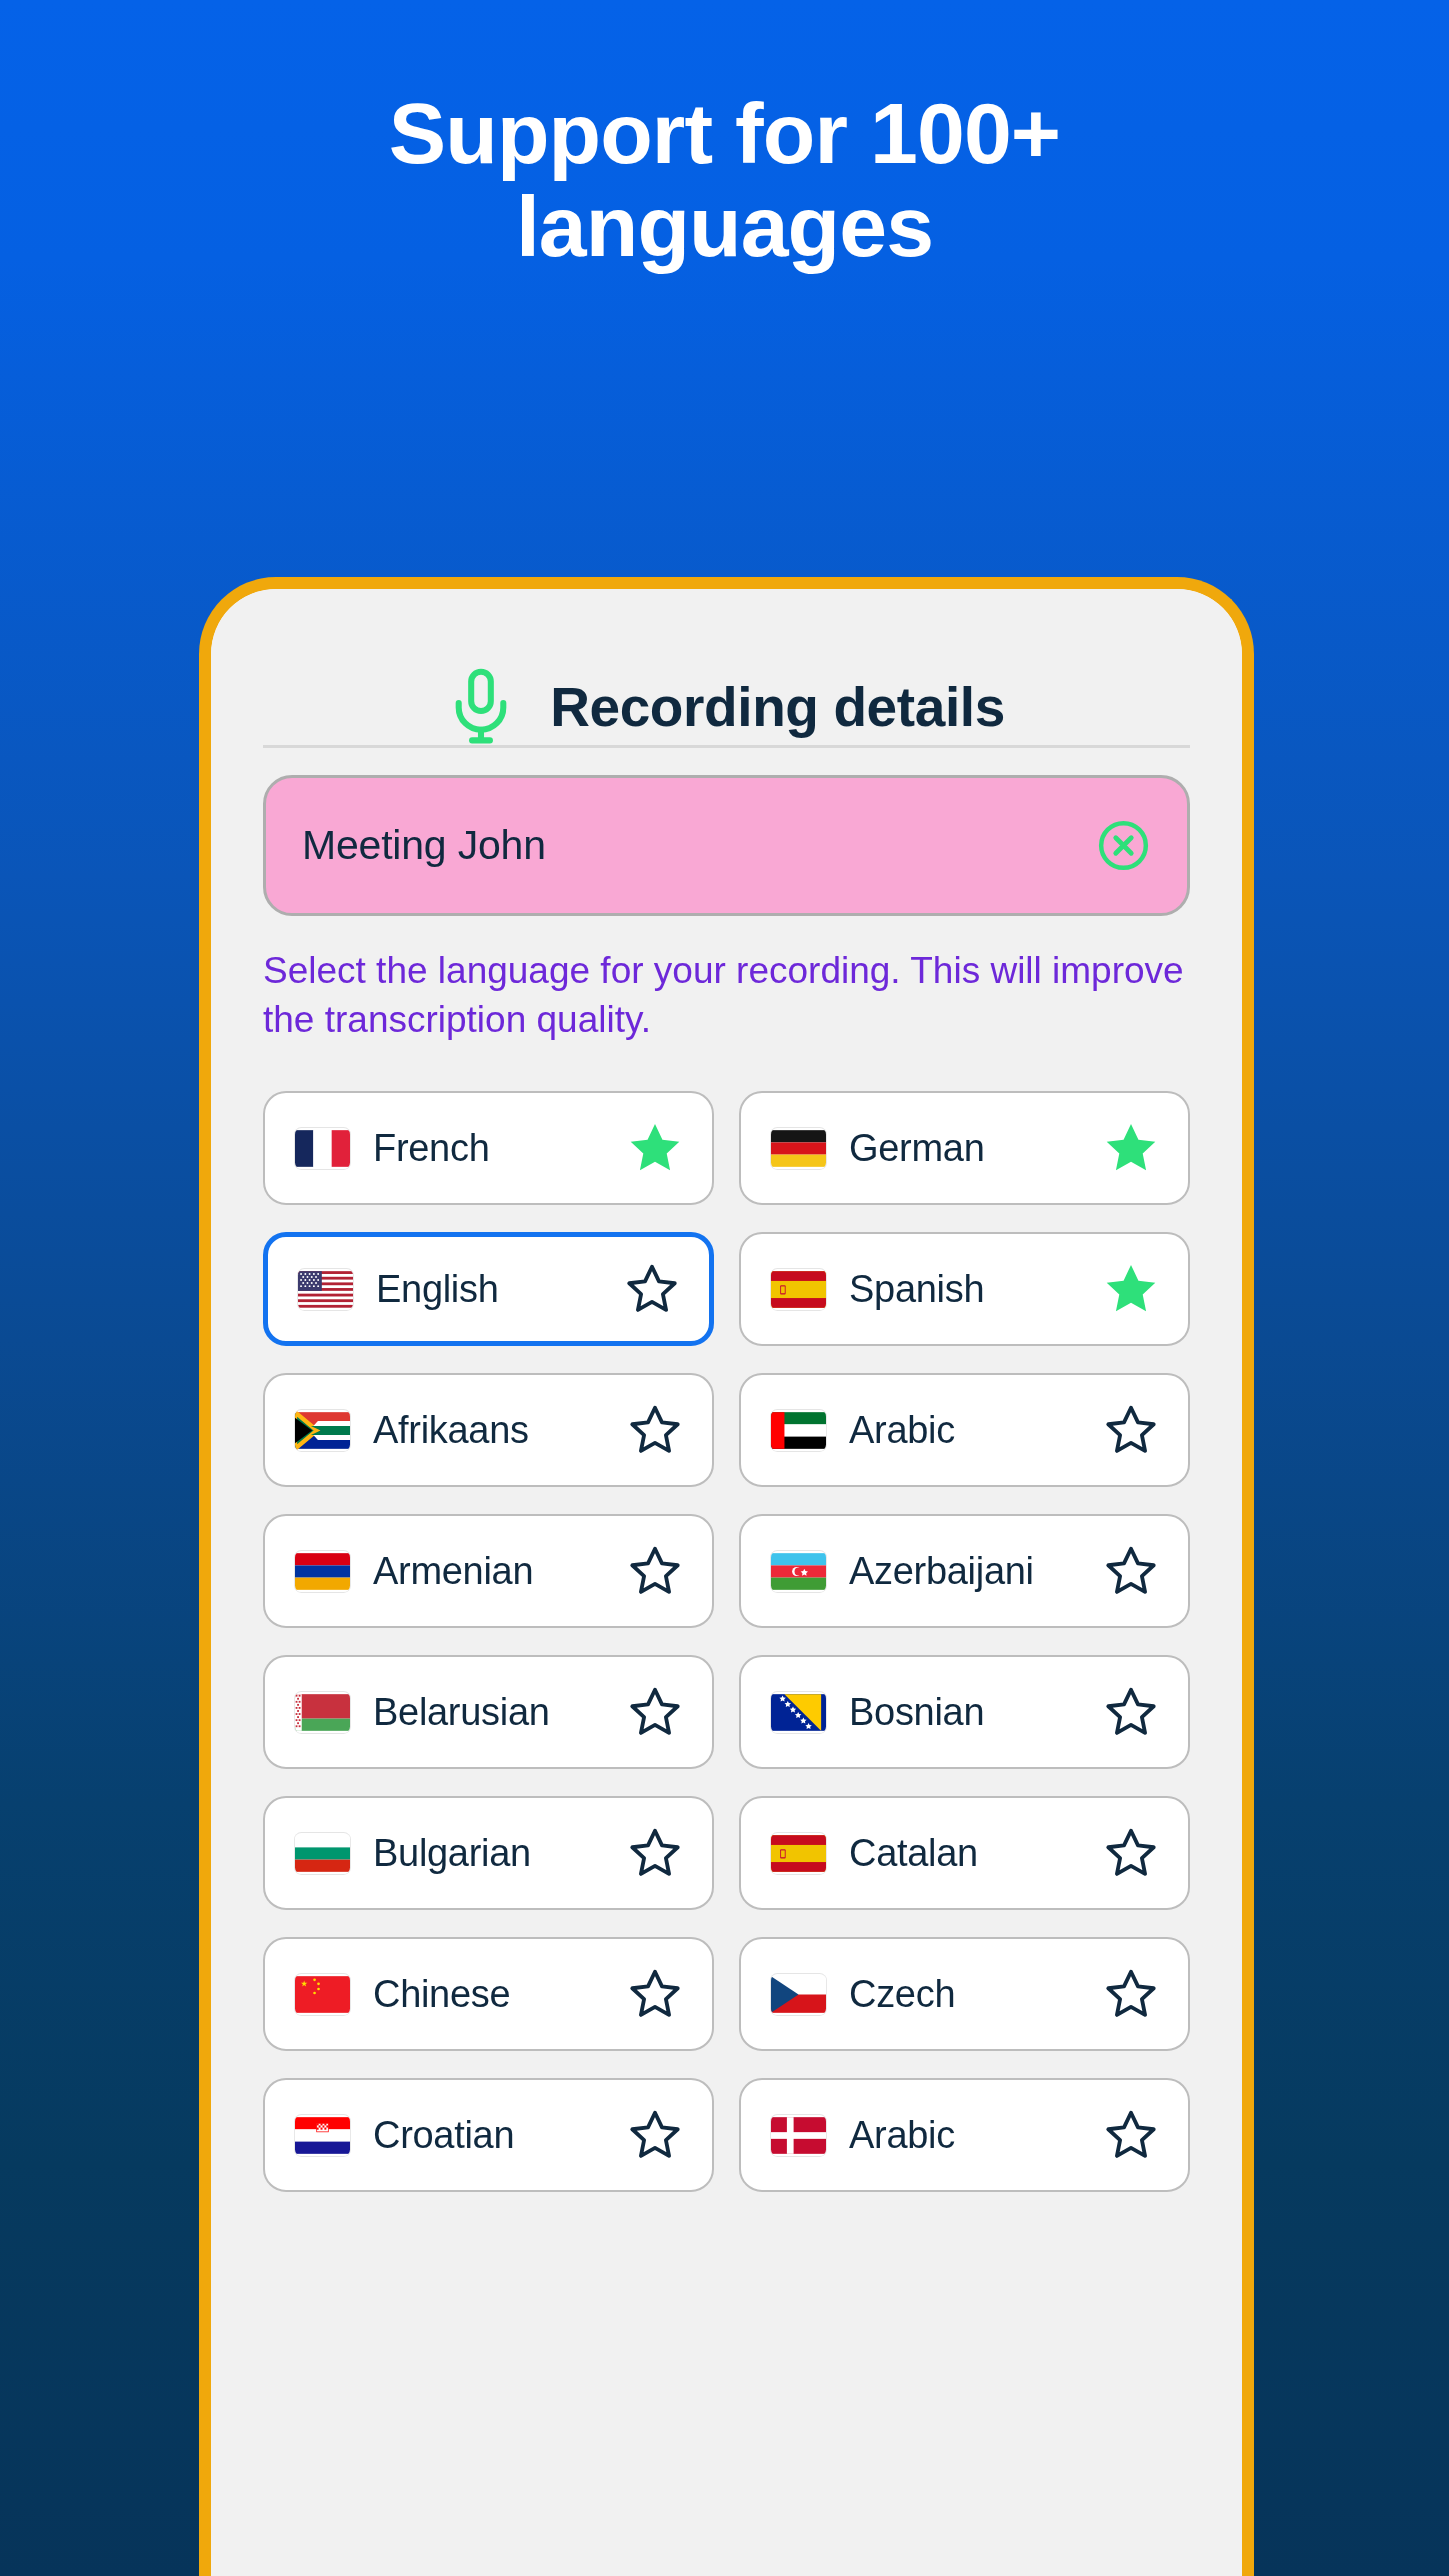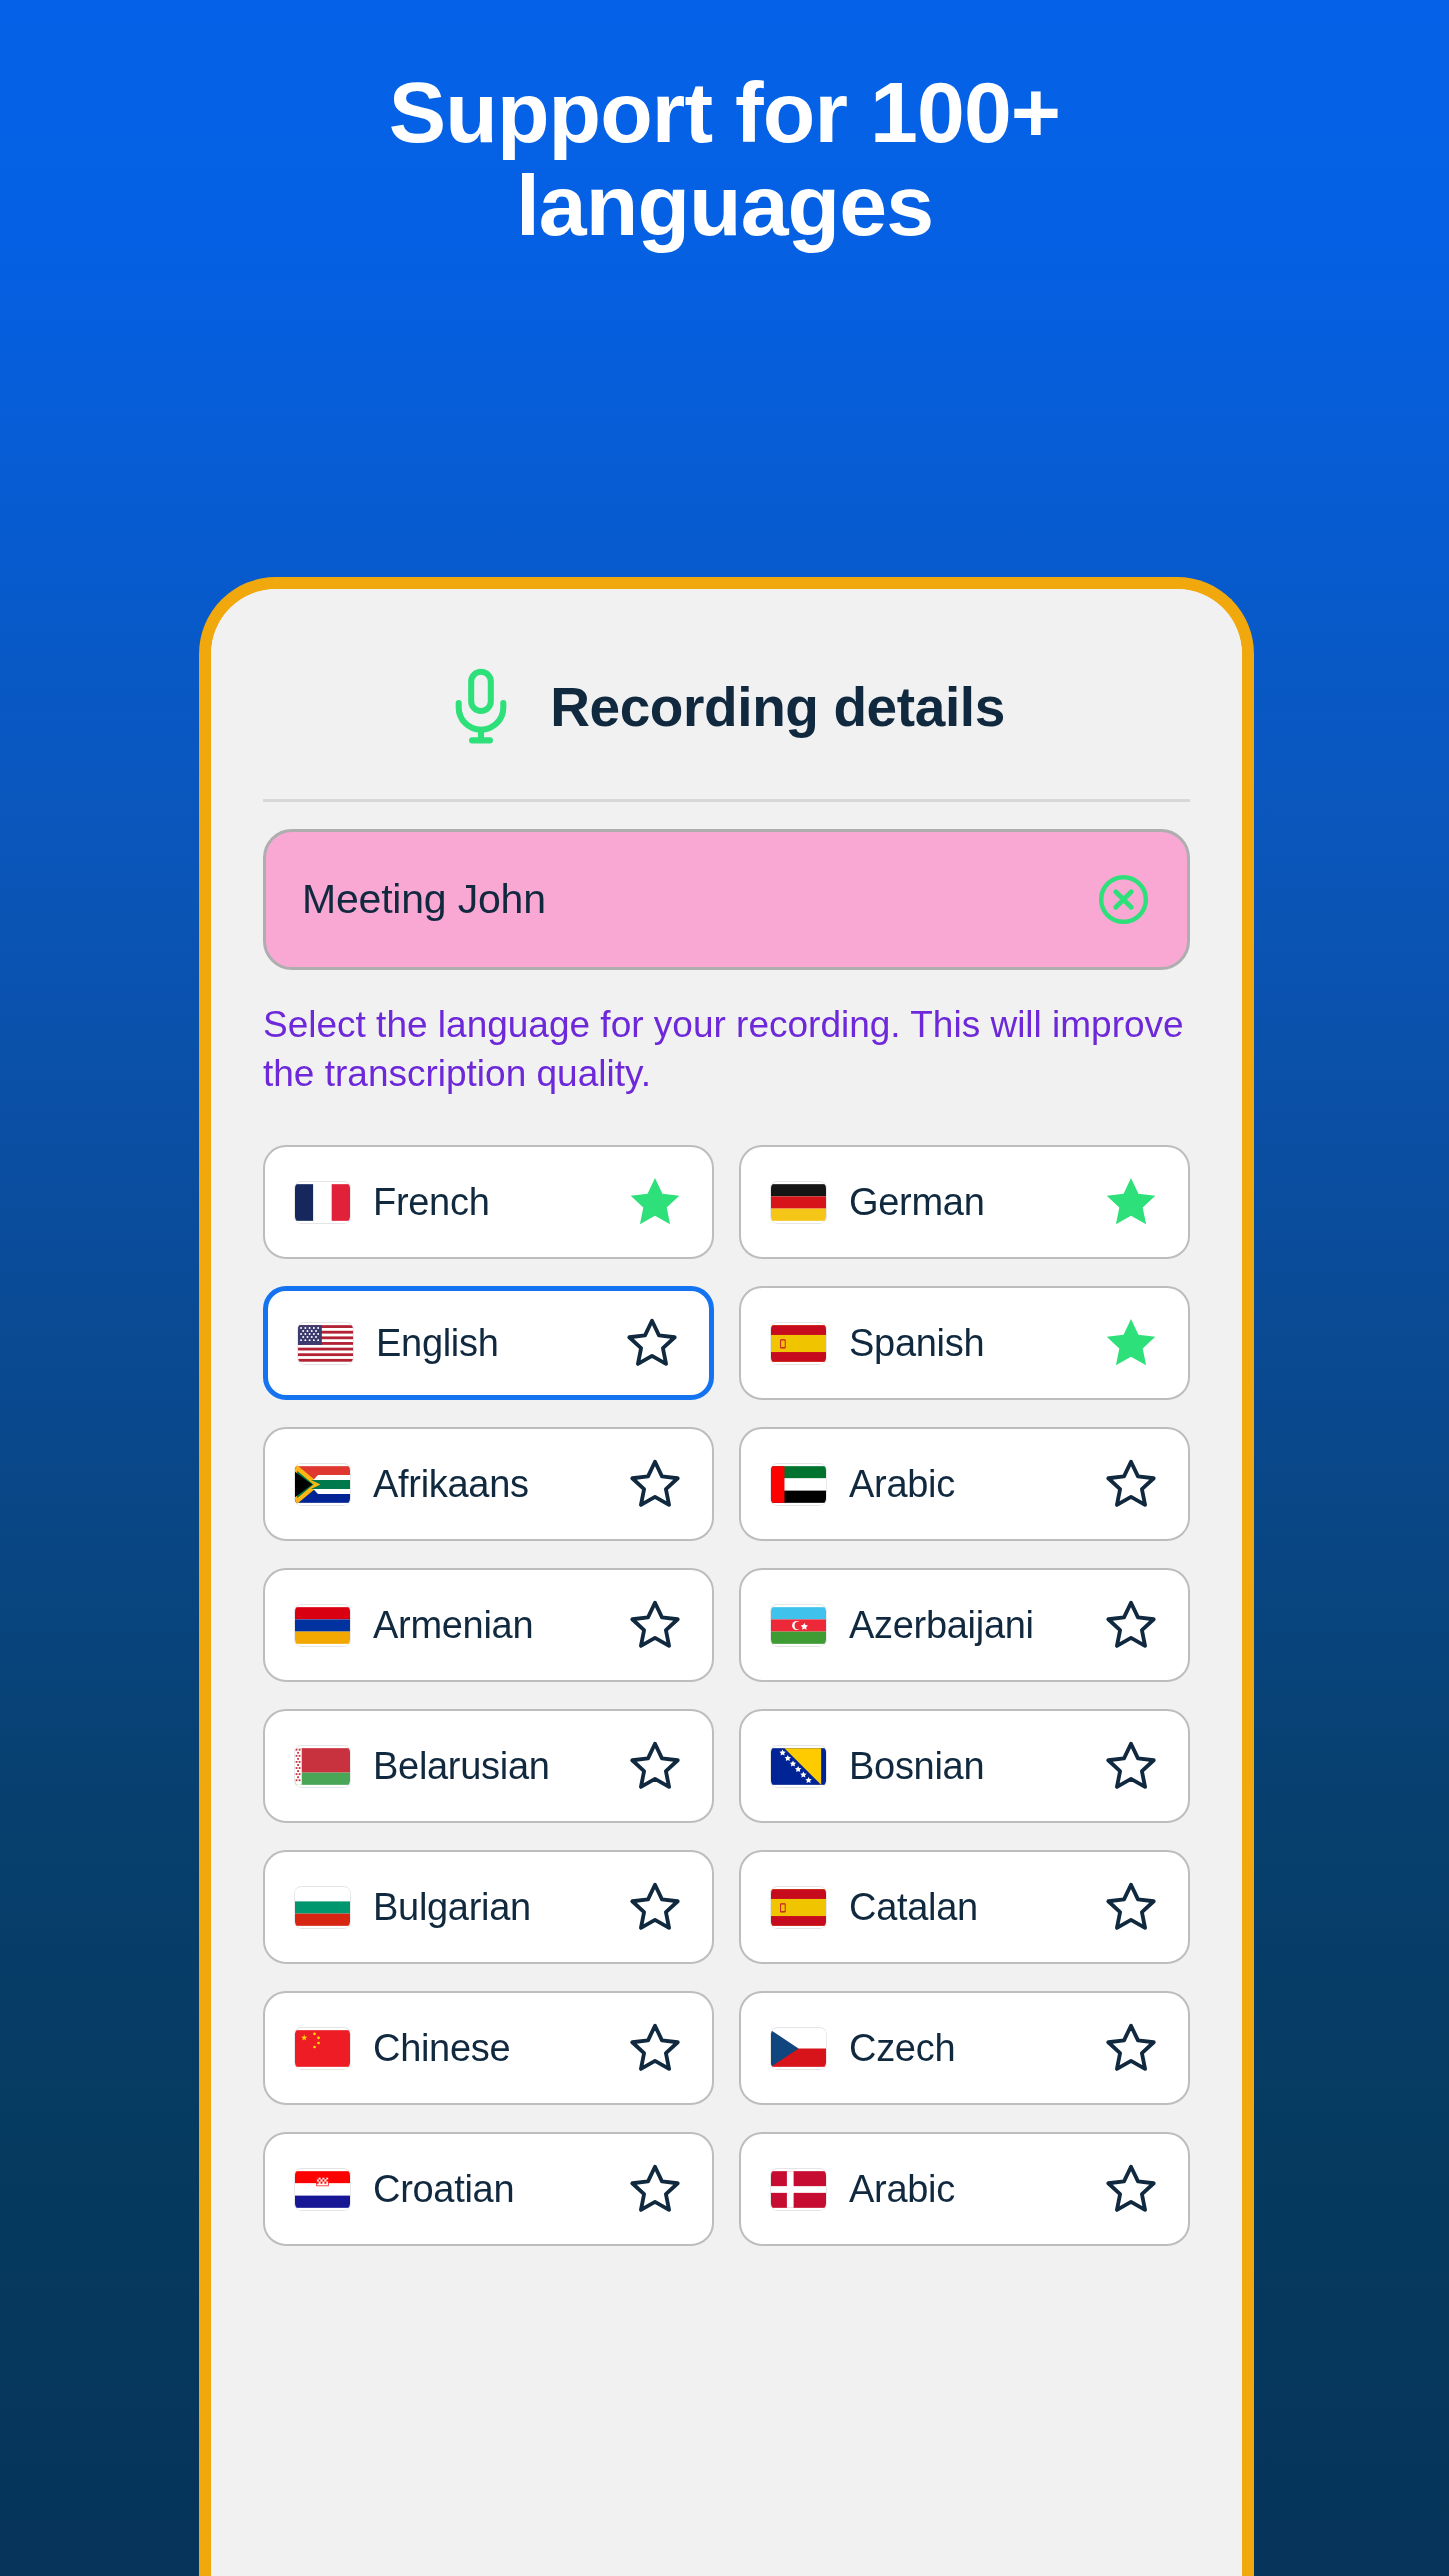--- a/index.html
+++ b/index.html
@@ -18,21 +18,21 @@
         #0a55b8 34%,
         #0a4a93 52%,
         #07406f 70%,
         #063a5f 84%,
         #06345a 100%);
     position: relative;
   }
 
   
   .hero {
-    padding-top: 66px;
+    padding-top: 87px;
     text-align: center;
   }
   .hero-title {
     color: #ffffff;
     font-size: 86px;
     line-height: 1.08;
     font-weight: 700;
     letter-spacing: -0.9px;
     max-width: 1002px;
     margin: 0 auto;
@@ -60,21 +60,20 @@
     overflow: hidden;
   }
 
   
   .card-header {
     display: flex;
     align-items: center;
     justify-content: center;
     gap: 36px;
     padding-top: 79px;
-    padding-bottom: 54px;
   }
   .mic-icon { width: 66px; height: 77px; display: block; flex: none; }
   .card-header-title {
     font-size: 55px;
     font-weight: 700;
     color: #10293f;
     letter-spacing: -0.4px;
     white-space: nowrap;
   }
 

